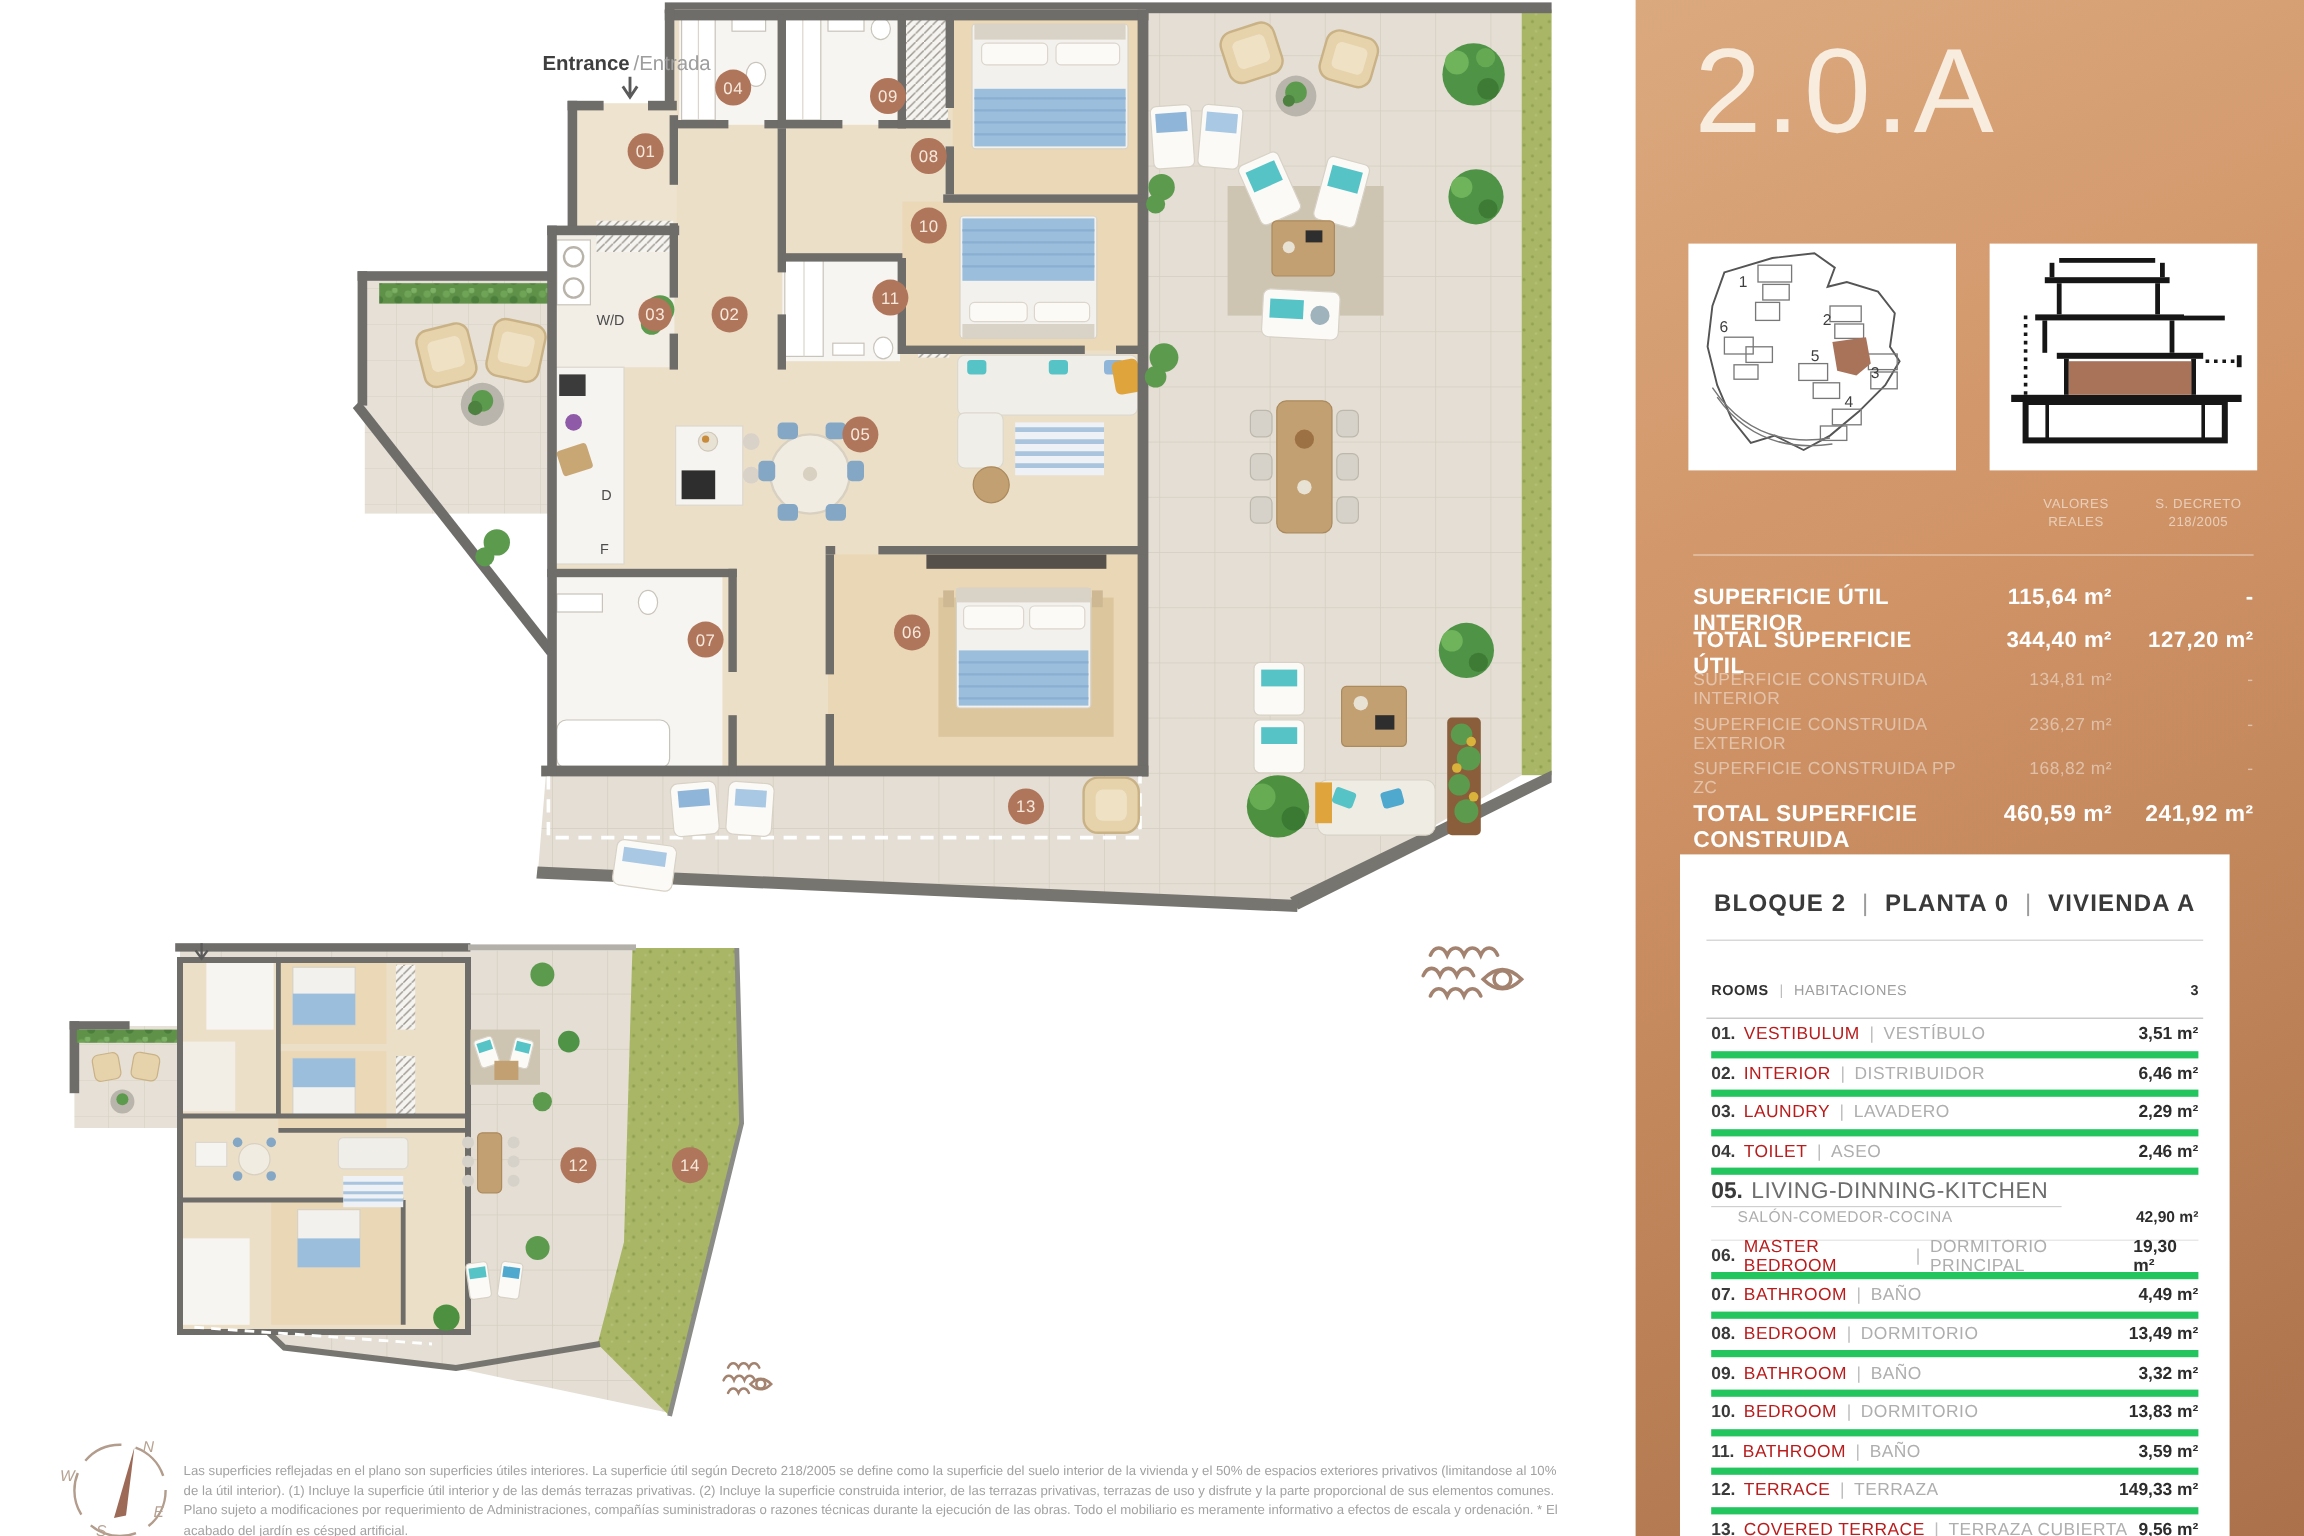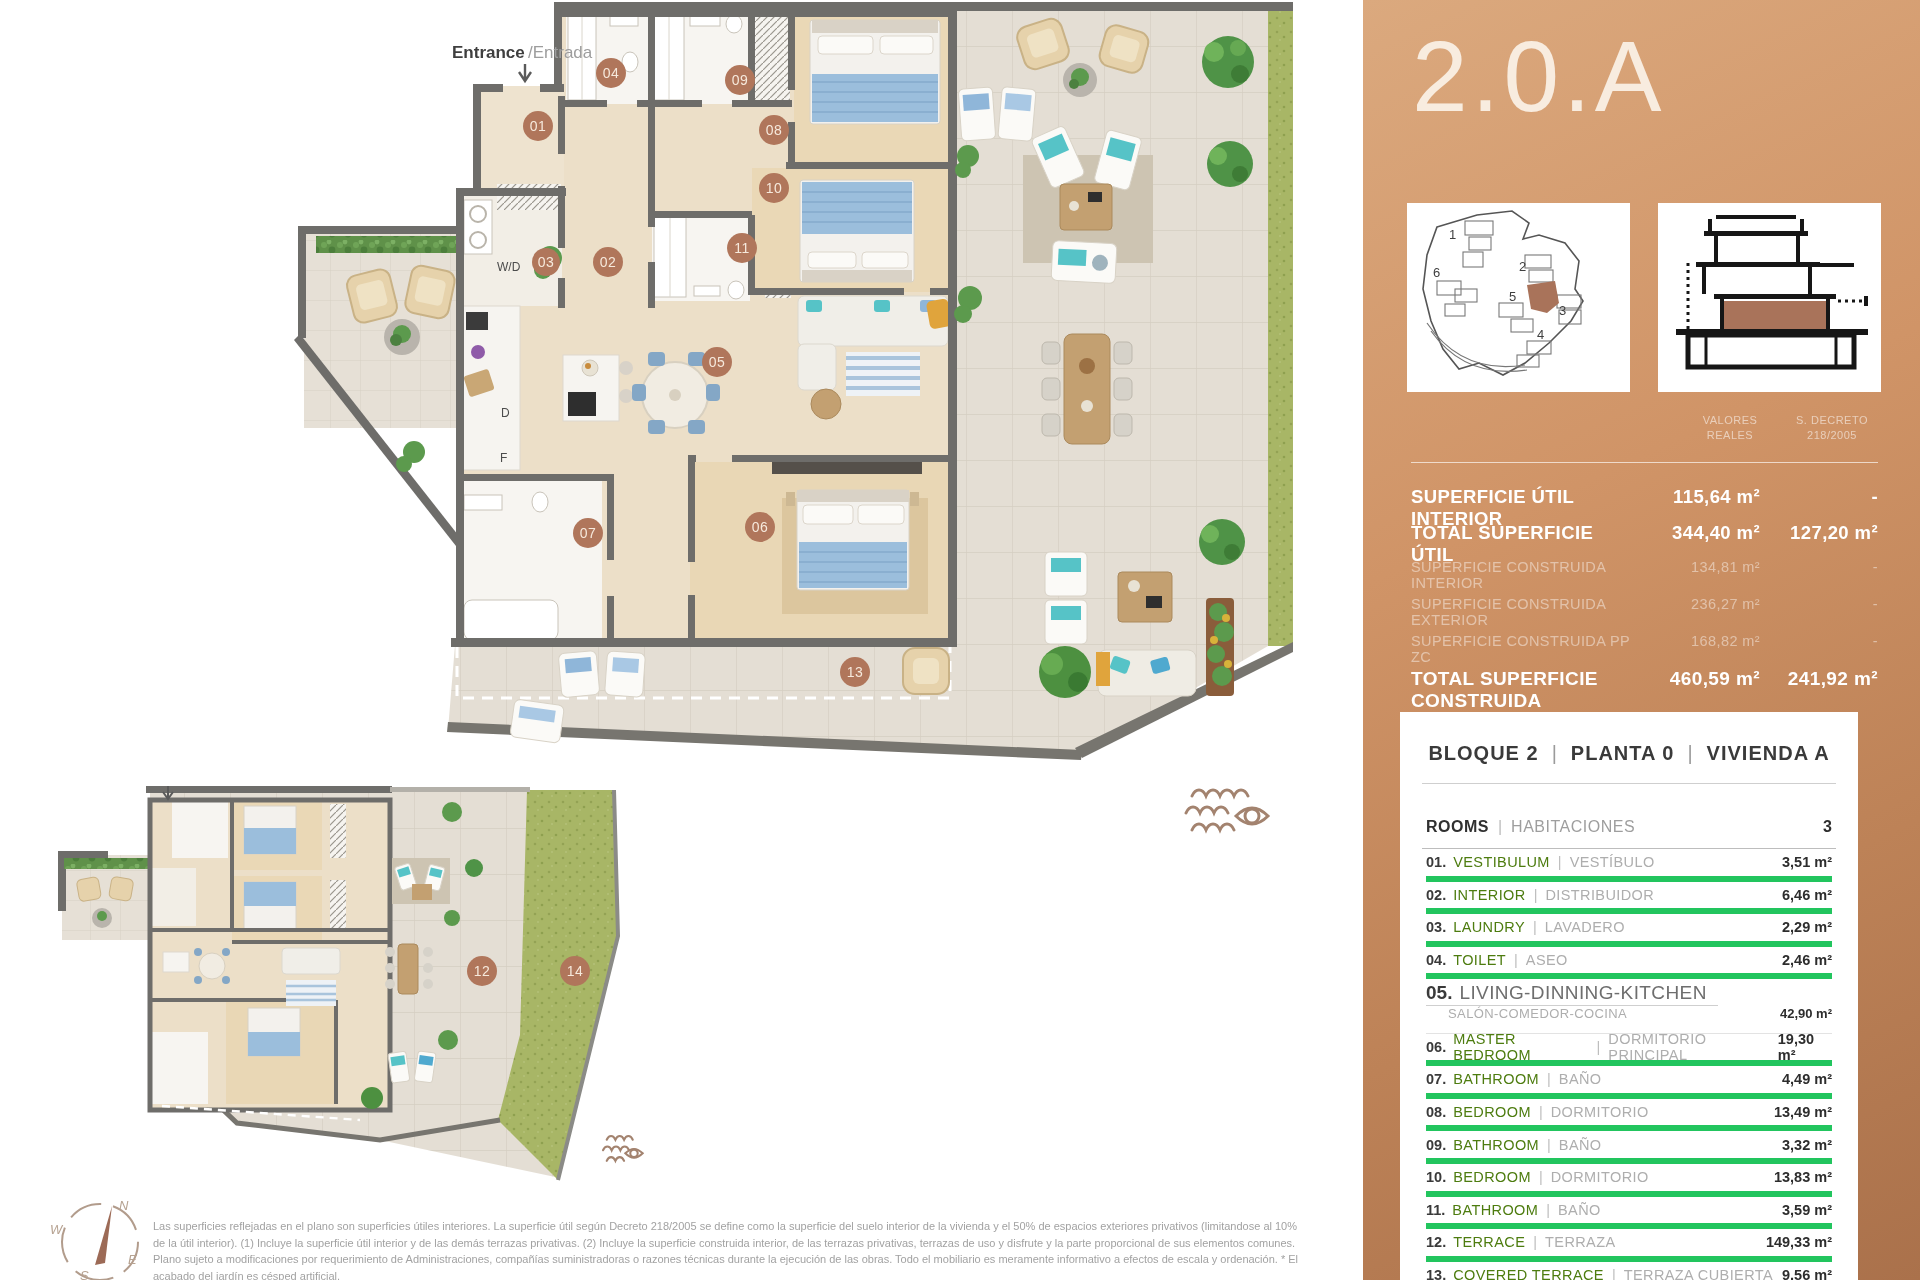--- a/index.html
+++ b/index.html
@@ -28,31 +28,31 @@
   .surf-strong{font-size:18.5px;font-weight:bold;color:#ffffff;letter-spacing:.4px;}
   .surf-weak{font-size:14.5px;color:rgba(255,255,255,.45);letter-spacing:.4px;}
 
   
   #card{left:1400px;top:712px;width:458px;height:690px;background:#ffffff;}
   #card-heading{position:absolute;top:30px;left:0;width:100%;text-align:center;
                 font-size:20px;font-weight:bold;color:#3a3a3a;letter-spacing:1px;}
   #card-heading .sep{color:#9b9b9b;font-weight:normal;padding:0 13px;}
   #card-div1{position:absolute;top:71px;left:22px;right:22px;border-top:1px solid #cfcfcf;}
   #rooms-head{position:absolute;top:106px;left:26px;right:26px;display:flex;align-items:baseline;
-              font-size:16px;}
+              font-size:12px;}
   #rooms-head .en{font-weight:bold;color:#303030;letter-spacing:.5px;}
   #rooms-head .sep{color:#bcbcbc;padding:0 9px;}
   #rooms-head .es{color:#9e9e9e;letter-spacing:.5px;}
   #rooms-head .cnt{margin-left:auto;font-weight:bold;color:#2e2e2e;}
   #card-div2{position:absolute;top:136px;left:22px;right:22px;border-top:1px solid #bdbdbd;}
   #room-rows{position:absolute;top:137px;left:26px;right:26px;}
   .room-row{height:26.6px;display:flex;align-items:center;font-size:14.5px;
             border-bottom:6px solid #22c55e;}
   .room-row .num{font-weight:bold;color:#3a3a3a;margin-right:7px;}
-  .room-row .en{color:#4d7c0f;letter-spacing:.4px;}
+  .room-row .en{color:#b91c1c;letter-spacing:.4px;}
   .room-row .sep{color:#bdbdbd;padding:0 8px;}
   .room-row .es{color:#aeaeae;letter-spacing:.4px;}
   .room-row .val{margin-left:auto;font-weight:bold;color:#2d2d2d;}
   .row5a{height:26.6px;display:flex;align-items:center;font-size:19px;position:relative;}
   .row5a .partline{position:absolute;left:0;bottom:0;width:72%;border-top:1px solid #cfcfcf;}
   .row5b{height:26.6px;display:flex;font-size:13px;border-bottom:1px solid #e3e3e3;}
   .row5b .es{color:#aeaeae;margin-left:22px;letter-spacing:.4px;}
   .row5b .val{margin-left:auto;font-weight:bold;color:#2d2d2d;}
 
   

